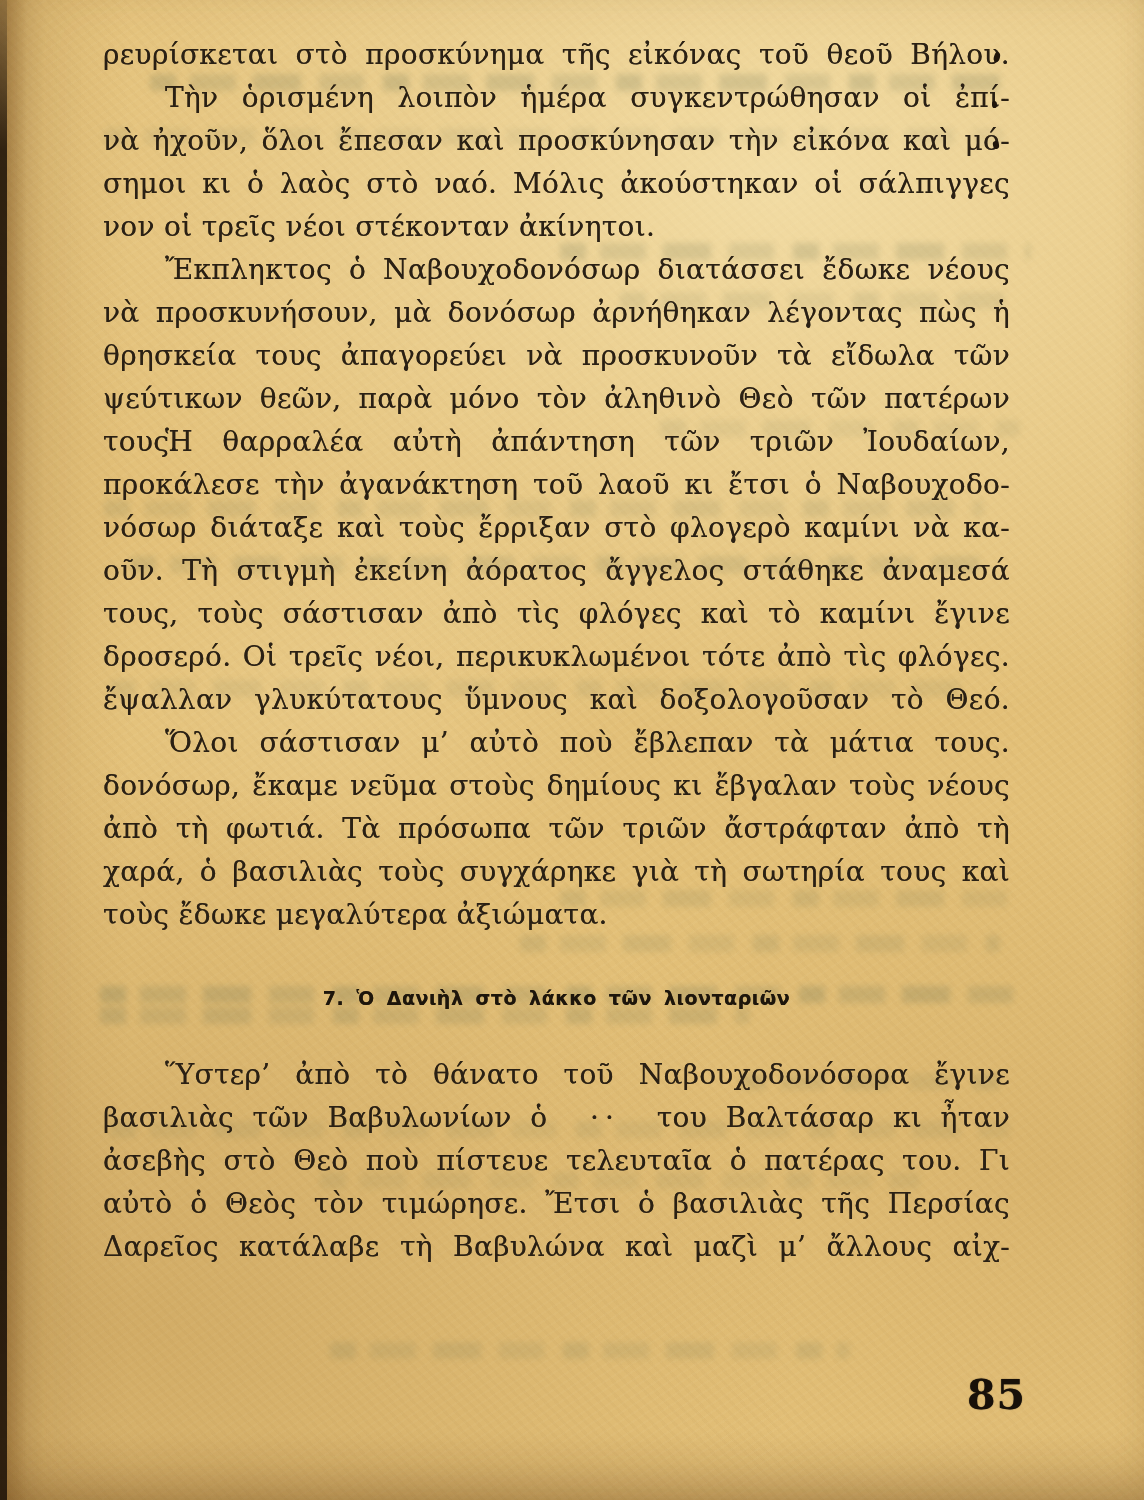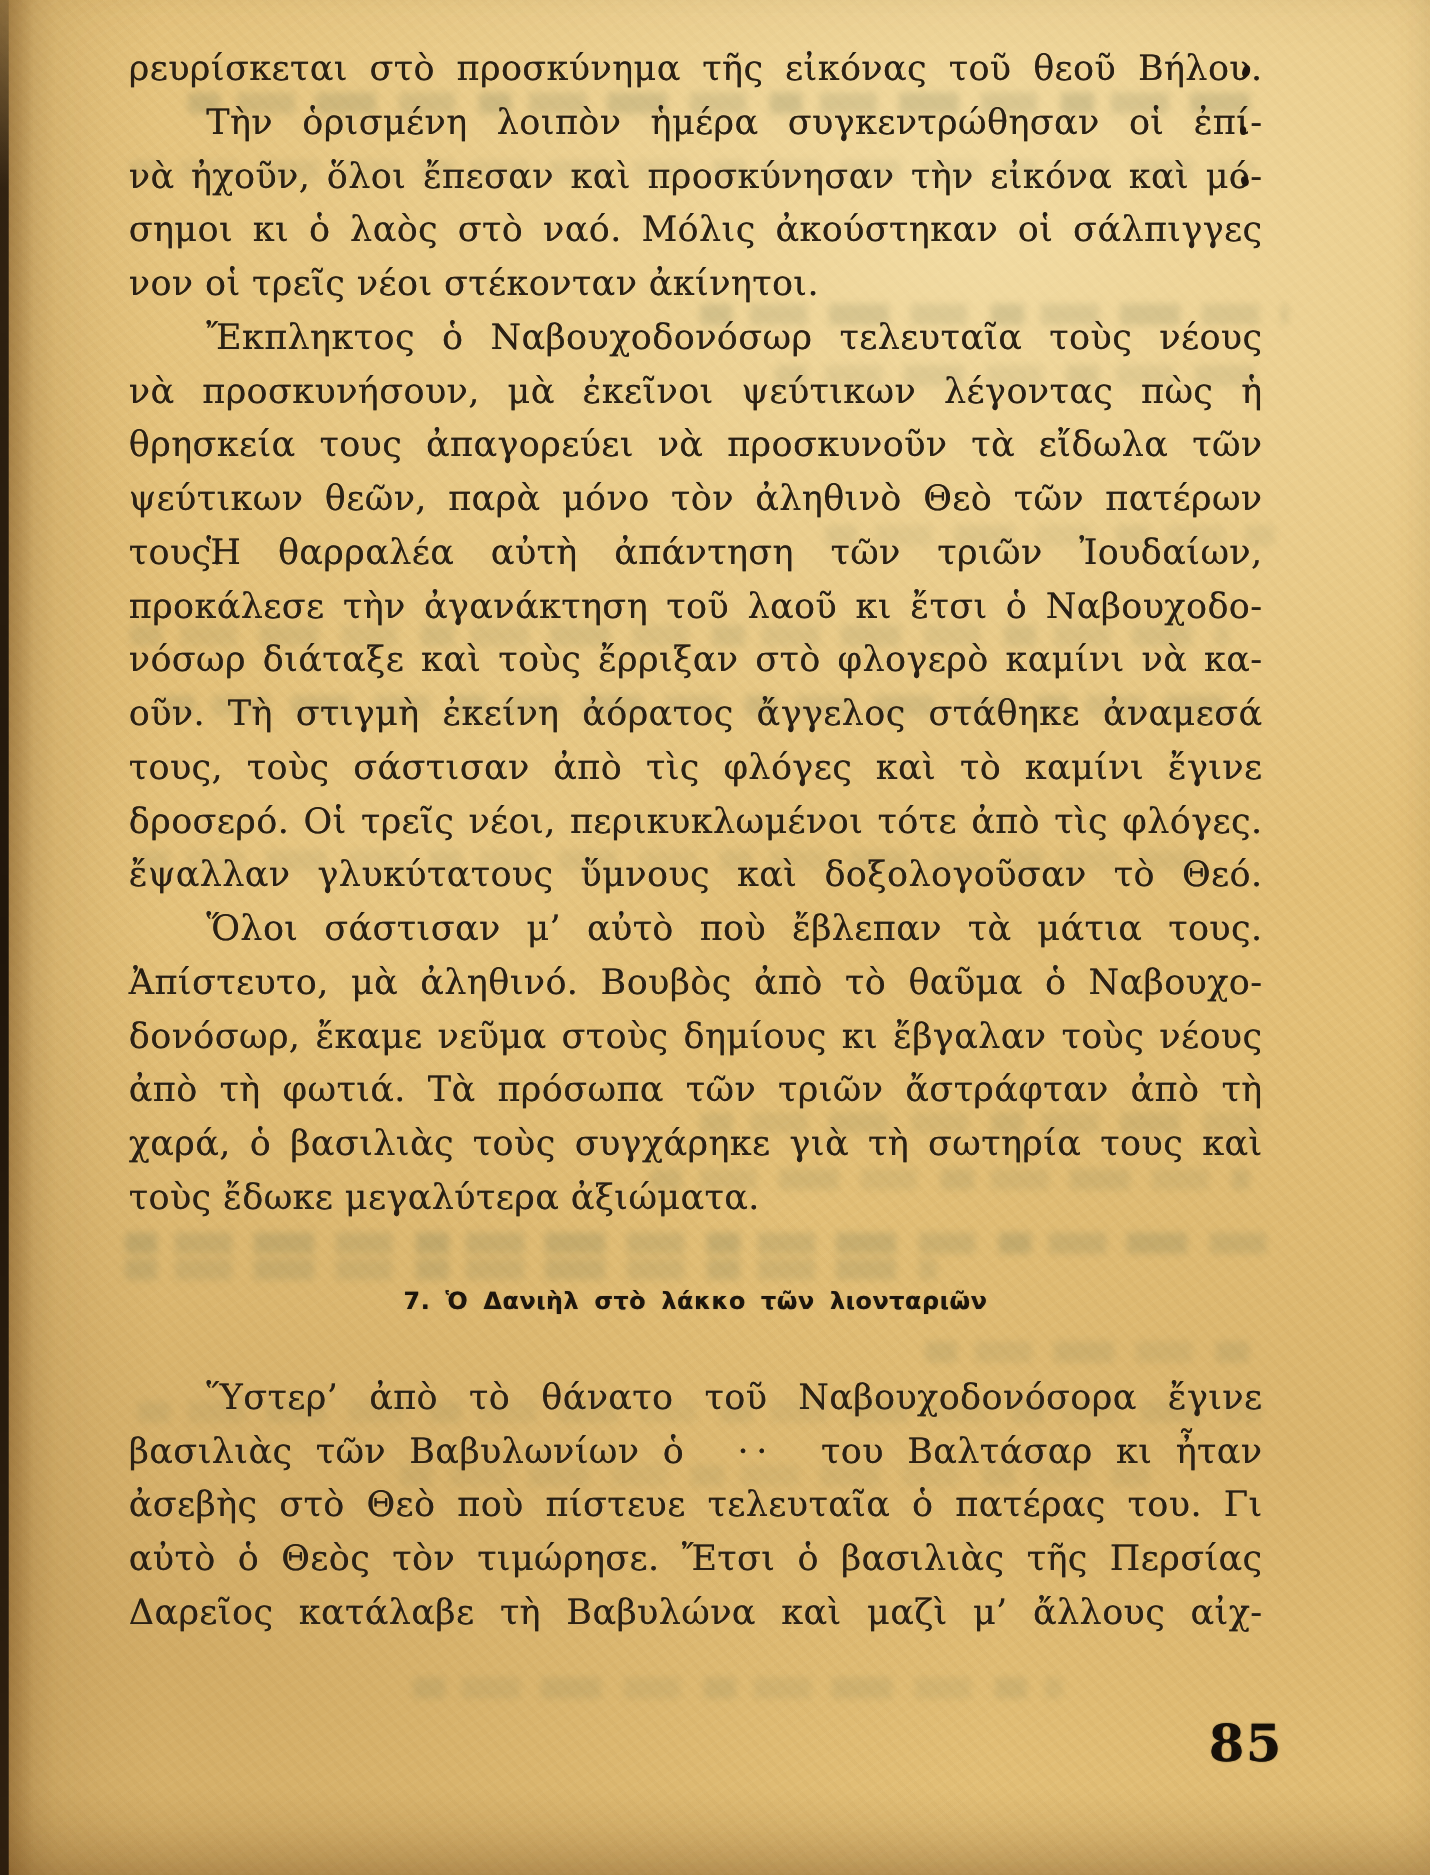--- a/index.html
+++ b/index.html
@@ -125,37 +125,36 @@
       <div class="paragraph">
         <div class="line">ρευρίσκεται στὸ προσκύνημα τῆς εἰκόνας τοῦ θεοῦ Βήλου.</div>
       </div>
       <div class="paragraph">
         <div class="line indent">Τὴν ὁρισμένη λοιπὸν ἡμέρα συγκεντρώθησαν οἱ ἐπί-</div>
         <div class="line">νὰ ἠχοῦν, ὅλοι ἔπεσαν καὶ προσκύνησαν τὴν εἰκόνα καὶ μό-</div>
         <div class="line">σημοι κι ὁ λαὸς στὸ ναό. Μόλις ἀκούστηκαν οἱ σάλπιγγες</div>
         <div class="line flush">νον οἱ τρεῖς νέοι στέκονταν ἀκίνητοι.</div>
       </div>
       <div class="paragraph">
-        <div class="line indent">Ἔκπληκτος ὁ Ναβουχοδονόσωρ τελευταῖα τοὺς νέους</div>
-        <div class="line">νὰ προσκυνήσουν, μὰ ἐκεῖνοι ψεύτικων λέγοντας πὼς ἡ</div>
+        <div class="line indent">Ἔκπληκτος ὁ Ναβουχοδονόσωρ διατάσσει ἔδωκε νέους</div>
+        <div class="line">νὰ προσκυνήσουν, μὰ δονόσωρ ἀρνήθηκαν λέγοντας πὼς ἡ</div>
         <div class="line">θρησκεία τους ἀπαγορεύει νὰ προσκυνοῦν τὰ εἴδωλα τῶν</div>
         <div class="line">ψεύτικων θεῶν, παρὰ μόνο τὸν ἀληθινὸ Θεὸ τῶν πατέρων τους.</div>
       </div>
       <div class="paragraph">
         <div class="line indent">Ἡ θαρραλέα αὐτὴ ἀπάντηση τῶν τριῶν Ἰουδαίων,</div>
         <div class="line">προκάλεσε τὴν ἀγανάκτηση τοῦ λαοῦ κι ἔτσι ὁ Ναβουχοδο-</div>
         <div class="line">νόσωρ διάταξε καὶ τοὺς ἔρριξαν στὸ φλογερὸ καμίνι νὰ κα-</div>
         <div class="line">οῦν. Τὴ στιγμὴ ἐκείνη ἀόρατος ἄγγελος στάθηκε ἀναμεσά</div>
         <div class="line">τους, τοὺς σάστισαν ἀπὸ τὶς φλόγες καὶ τὸ καμίνι ἔγινε</div>
         <div class="line">δροσερό. Οἱ τρεῖς νέοι, περικυκλωμένοι τότε ἀπὸ τὶς φλόγες.</div>
         <div class="line">ἔψαλλαν γλυκύτατους ὕμνους καὶ δοξολογοῦσαν τὸ Θεό.</div>
       </div>
       <div class="paragraph">
         <div class="line indent">Ὅλοι σάστισαν μ’ αὐτὸ ποὺ ἔβλεπαν τὰ μάτια τους.</div>
-        <div class="line">Ἀπίστευτο, μὰ ἀληθινό. Βουβὸς ἀπὸ τὸ θαῦμα ὁ Ναβουχο-</div>
         <div class="line">δονόσωρ, ἔκαμε νεῦμα στοὺς δημίους κι ἔβγαλαν τοὺς νέους</div>
         <div class="line">ἀπὸ τὴ φωτιά. Τὰ πρόσωπα τῶν τριῶν ἄστράφταν ἀπὸ τὴ</div>
         <div class="line">χαρά, ὁ βασιλιὰς τοὺς συγχάρηκε γιὰ τὴ σωτηρία τους καὶ</div>
         <div class="line flush">τοὺς ἔδωκε μεγαλύτερα ἀξιώματα.</div>
       </div>
       <div class="heading">7. Ὁ Δανιὴλ στὸ λάκκο τῶν λιονταριῶν</div>
       <div class="paragraph">
         <div class="line indent">Ὕστερ’ ἀπὸ τὸ θάνατο τοῦ Ναβουχοδονόσορα ἔγινε</div>
         <div class="line">βασιλιὰς τῶν Βαβυλωνίων ὁ  · ·  του Βαλτάσαρ κι ἦταν</div>
         <div class="line">ἀσεβὴς στὸ Θεὸ ποὺ πίστευε τελευταῖα ὁ πατέρας του. Γι</div>

